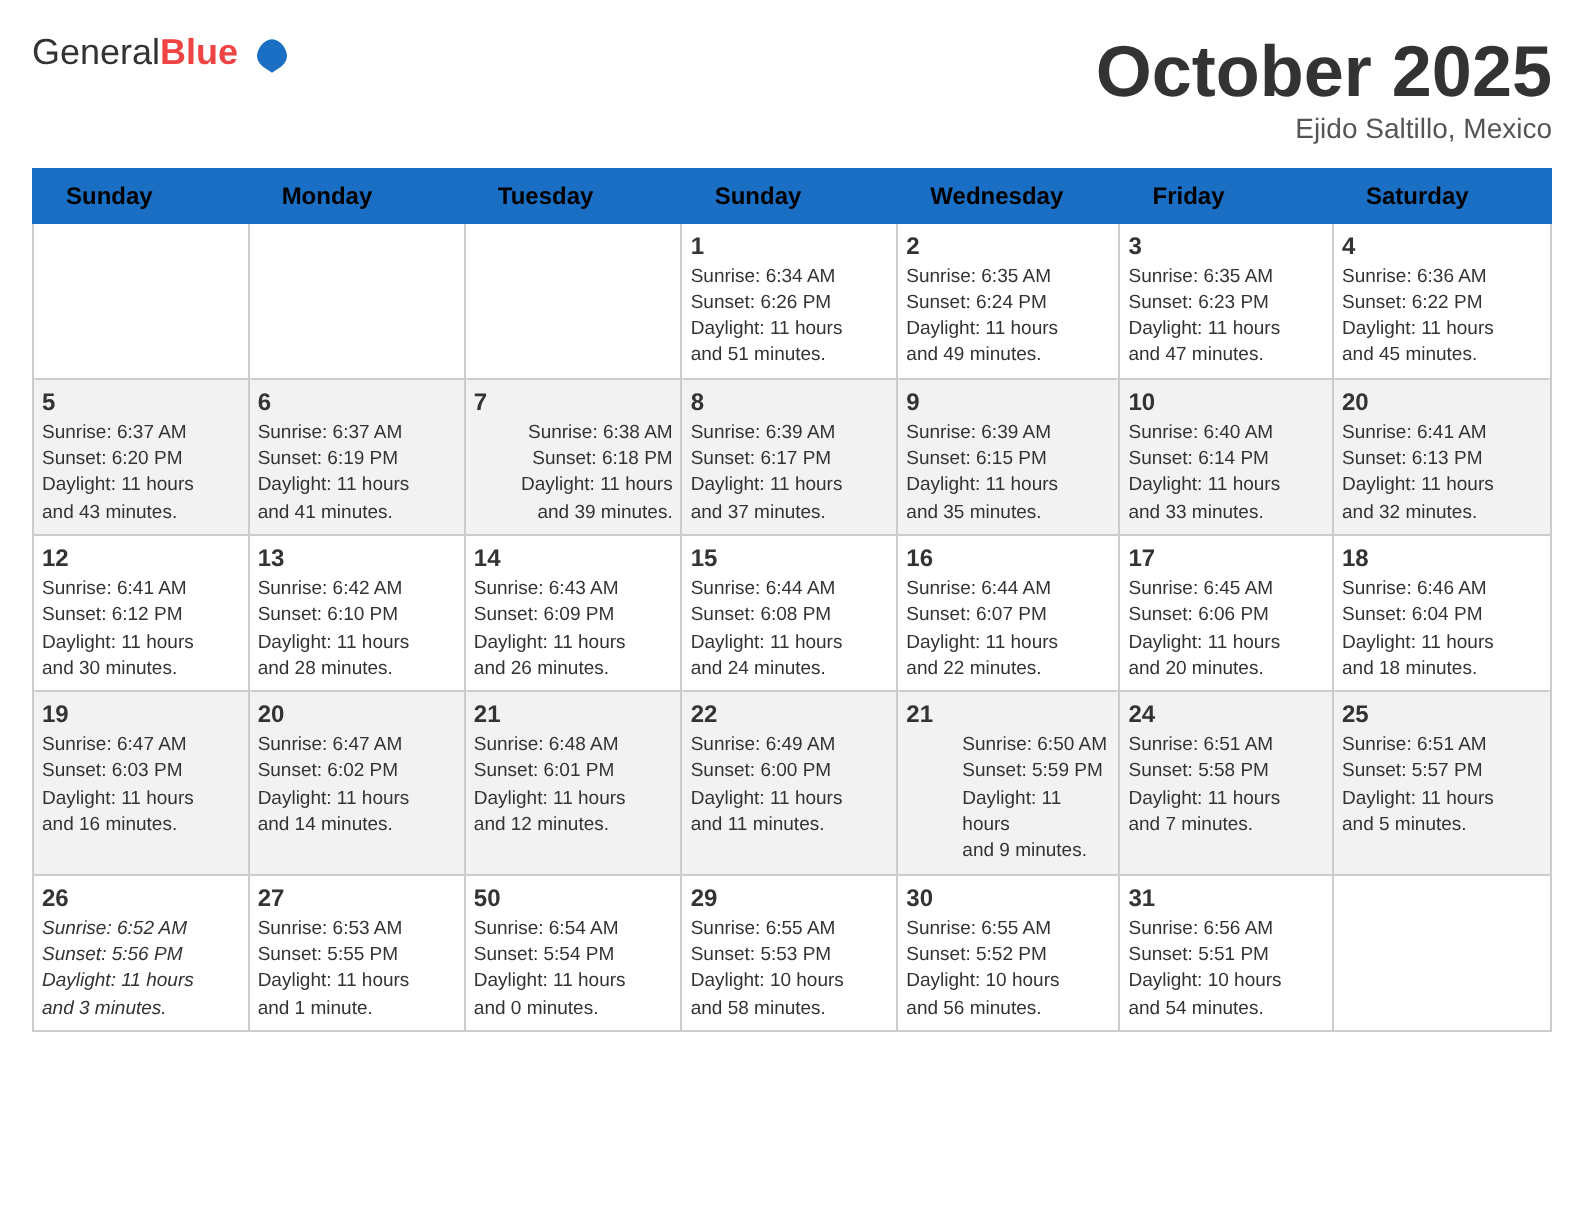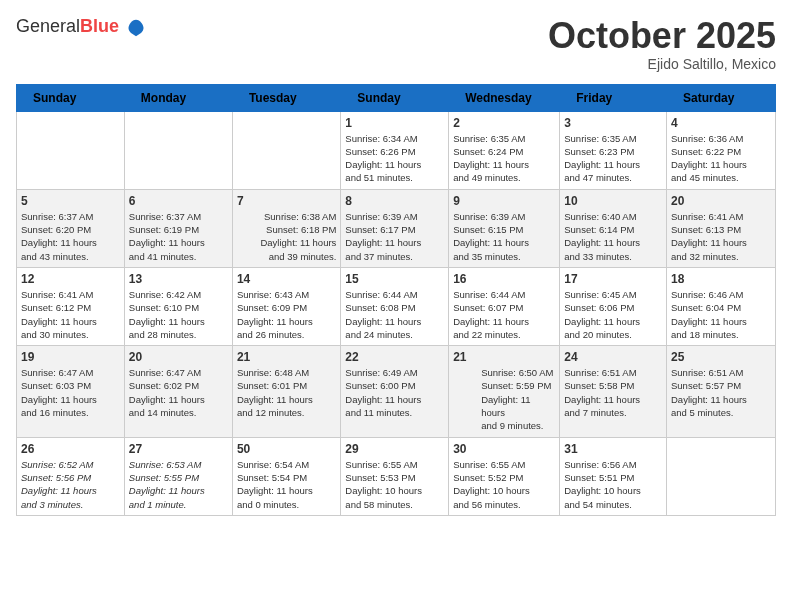--- a/index.html
+++ b/index.html
@@ -305,21 +305,21 @@
       <tr>
         <td>
           <div class="day-number">26</div>
           <div class="day-info" style="white-space: pre-line; font-style: italic;">Sunrise: 6:52 AM
 Sunset: 5:56 PM
 Daylight: 11 hours
 and 3 minutes.</div>
         </td>
         <td>
           <div class="day-number">27</div>
-          <div class="day-info" style="white-space: pre-line; font-style: italic;">Sunrise: 6:53 AM
+          <div class="day-info" style="white-space: pre-line;">Sunrise: 6:53 AM
 Sunset: 5:55 PM
 Daylight: 11 hours
 and 1 minute.</div>
         </td>
         <td>
           <div class="day-number">50</div>
           <div class="day-info" style="white-space: pre-line;">Sunrise: 6:54 AM
 Sunset: 5:54 PM
 Daylight: 11 hours
 and 0 minutes.</div>

